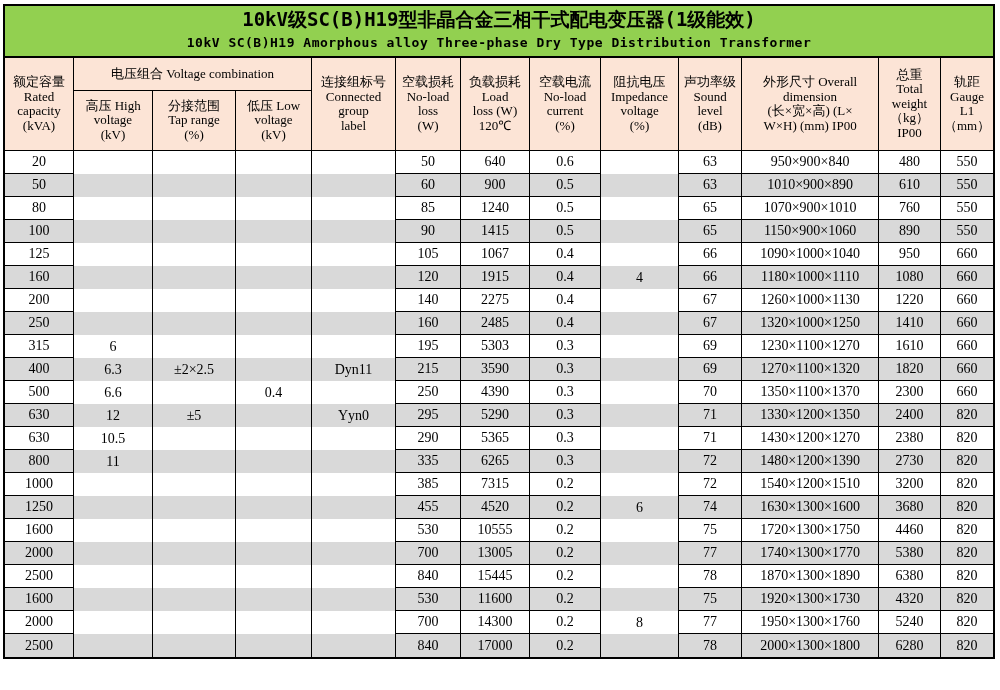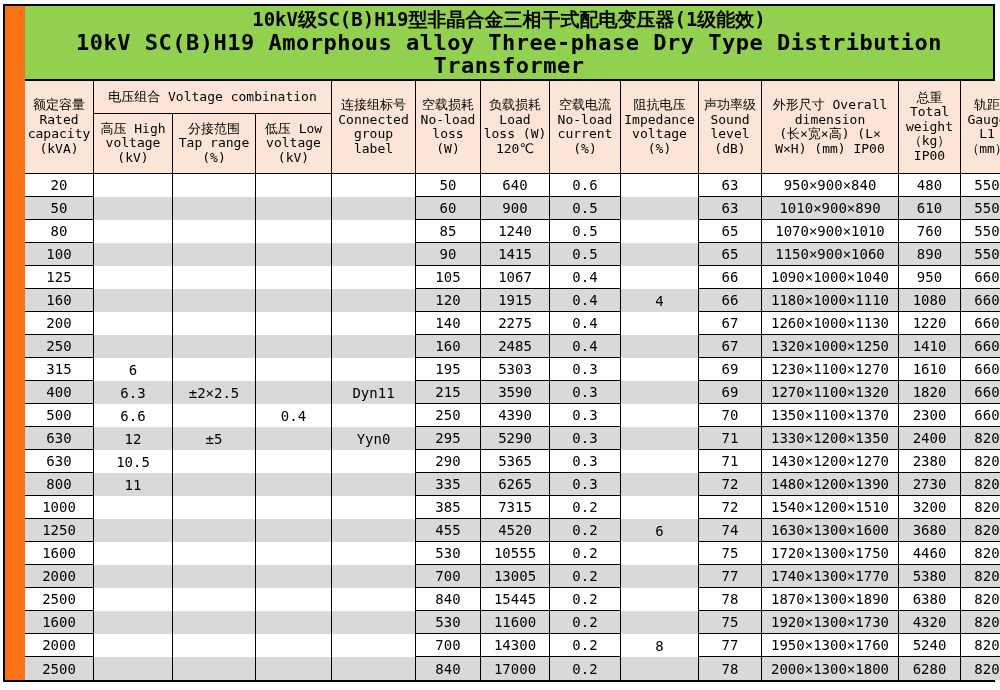--- a/index.html
+++ b/index.html
@@ -8,46 +8,46 @@
     width: 1000px; height: 690px;
     font-family: "DejaVu Sans Mono", "DejaVu Sans", sans-serif;
   }
   .sheet {
     position: absolute;
     left: 3px; top: 4px;
     width: 992px;
     border: 2px solid #000;
     box-sizing: border-box;
     background: #f97316;
-    padding-left: 20px;
   }
   .title-bar {
     background: #92D050;
     border-bottom: 2px solid #000;
     text-align: center;
     padding: 1px 0 2px 0;
   }
   .title-cn {
     font-size: 19px;
     font-weight: bold;
     color: #000;
     line-height: 24px;
   }
   .title-en {
-    font-size: 22px;
+    font-size: 13px;
     font-weight: bold;
     color: #000;
     line-height: 23px;
     letter-spacing: 0.5px;
   }
   table.spec {
     width: 100%;
     border-collapse: separate;
     border-spacing: 0;
     table-layout: fixed;
+    font-family: Liberation Serif, serif;
   }
   table.spec th, table.spec td {
     border-right: 1px solid #000;
     border-bottom: 1px solid #000;
     text-align: center;
     vertical-align: middle;
     padding: 0 1px;
     margin: 0;
     overflow: hidden;
     box-sizing: border-box;

